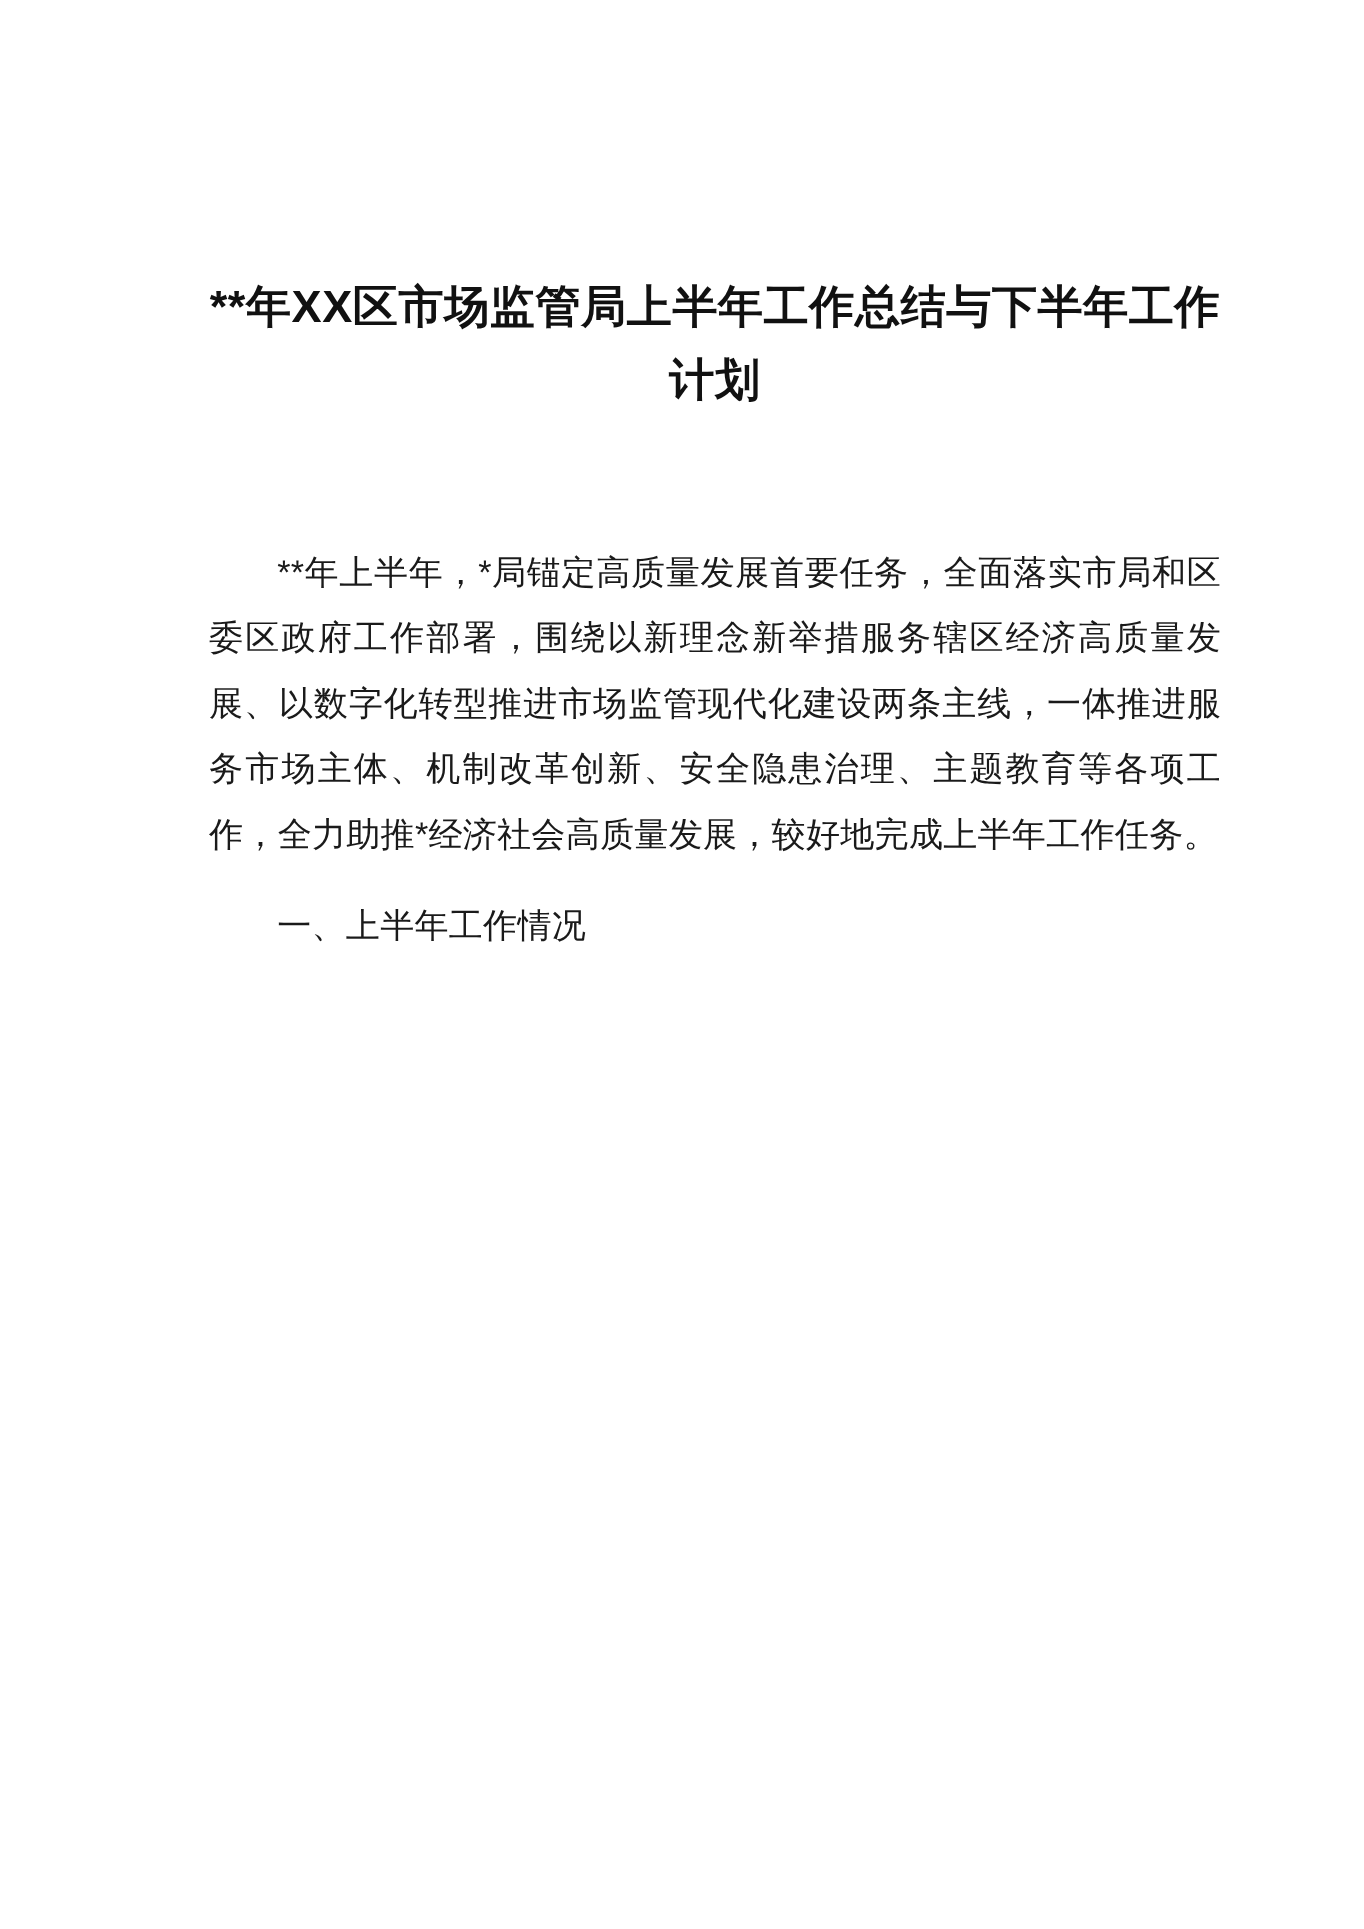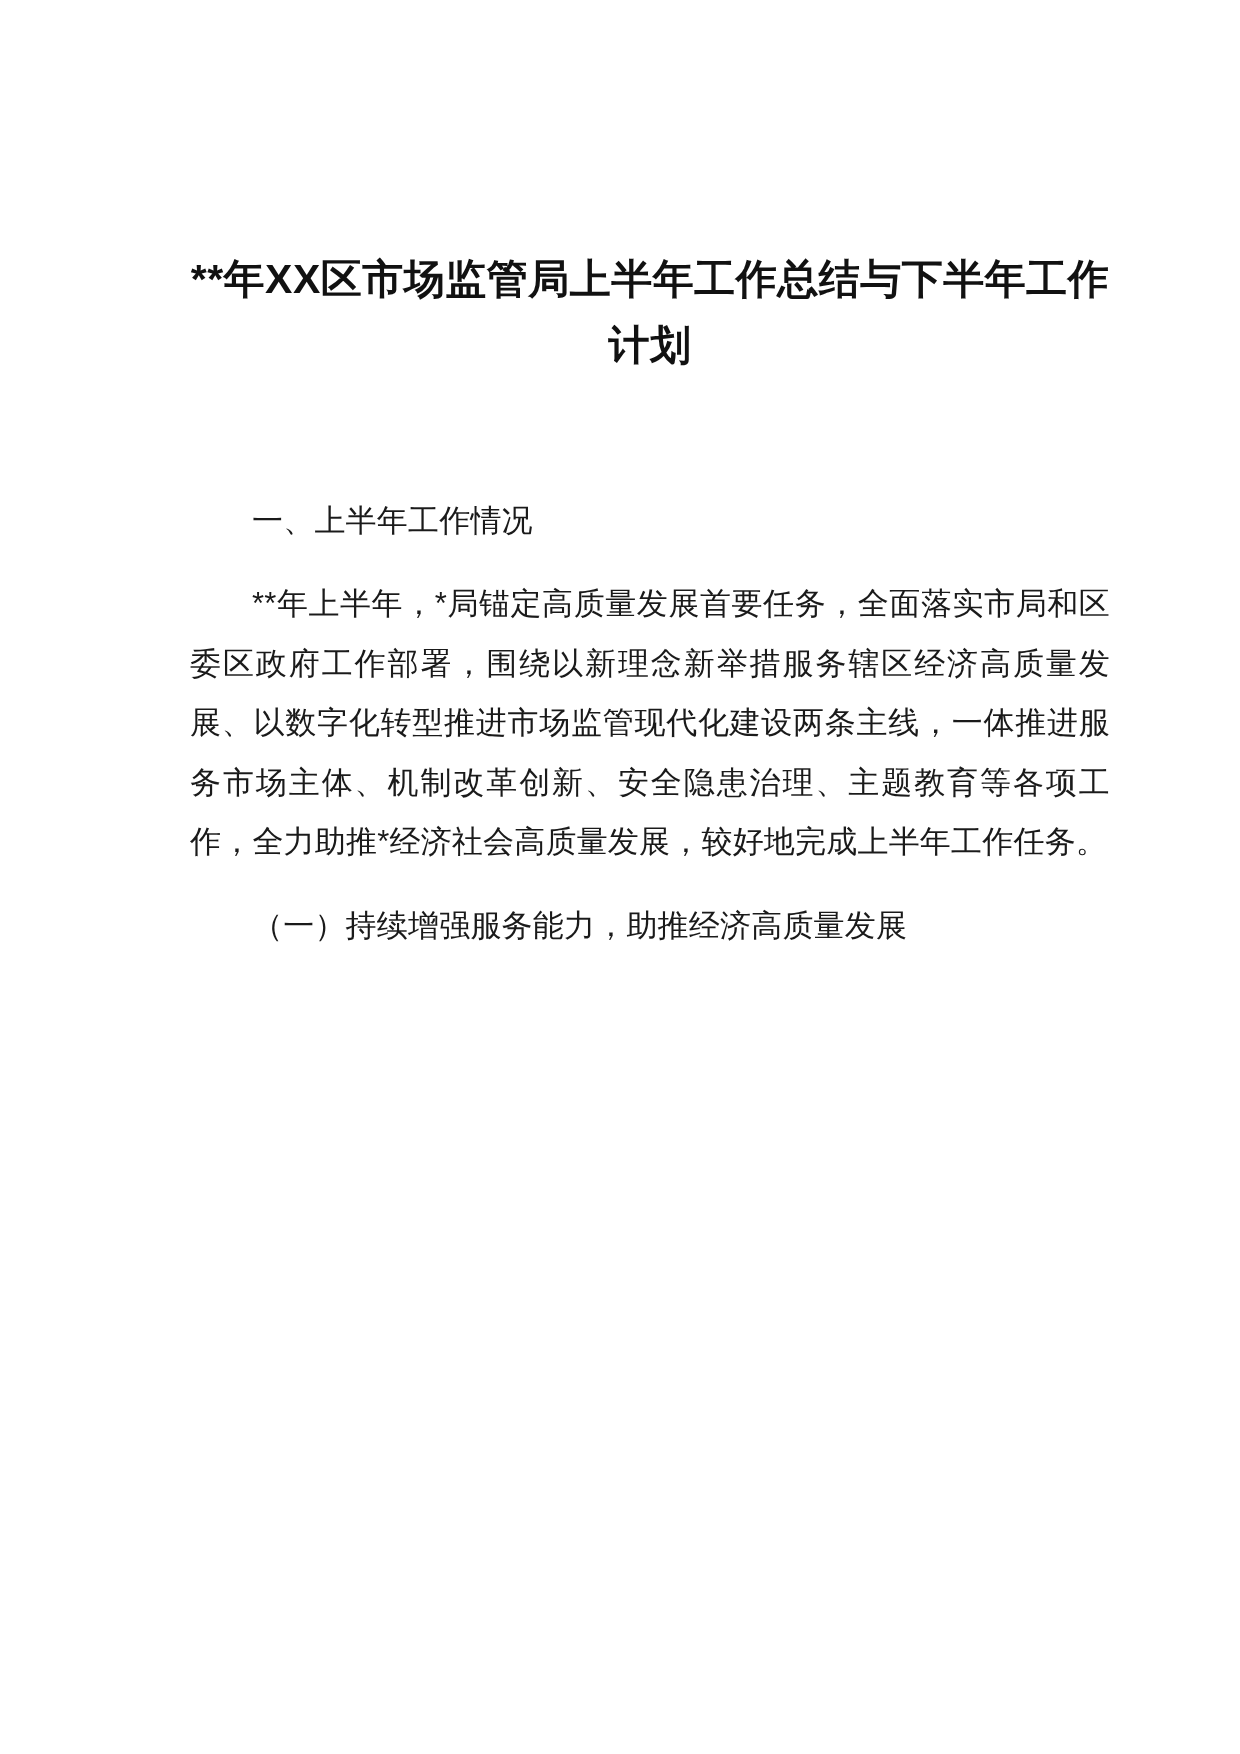--- a/index.html
+++ b/index.html
@@ -55,17 +55,16 @@
     margin-bottom: 0;
   }
 </style>
 </head>
 <body>
 
 <div class="page">
   <div class="content">
     <h1 class="doc-title">**年XX区市场监管局上半年工作总结与下半年工作计划</h1>
     <div class="title-gap"></div>
+    <p class="para indent">**年上半年，*局锚定高质量发展首要任务，全面落实市局和区委区政府工作部署，围绕以新理念新举措服务辖区经济高质量发展、以数字化转型推进市场监管现代化建设两条主线，一体推进服务市场主体、机制改革创新、安全隐患治理、主题教育等各项工作，全力助推*经济社会高质量发展，较好地完成上半年工作任务。</p>
     <p class="para heading">一、上半年工作情况</p>
-    <p class="para indent">**年上半年，*局锚定高质量发展首要任务，全面落实市局和区委区政府工作部署，围绕以新理念新举措服务辖区经济高质量发展、以数字化转型推进市场监管现代化建设两条主线，一体推进服务市场主体、机制改革创新、安全隐患治理、主题教育等各项工作，全力助推*经济社会高质量发展，较好地完成上半年工作任务。</p>
-    <p class="para heading">（一）持续增强服务能力，助推经济高质量发展</p>
   </div>
 </div>
 
 </body></html>

